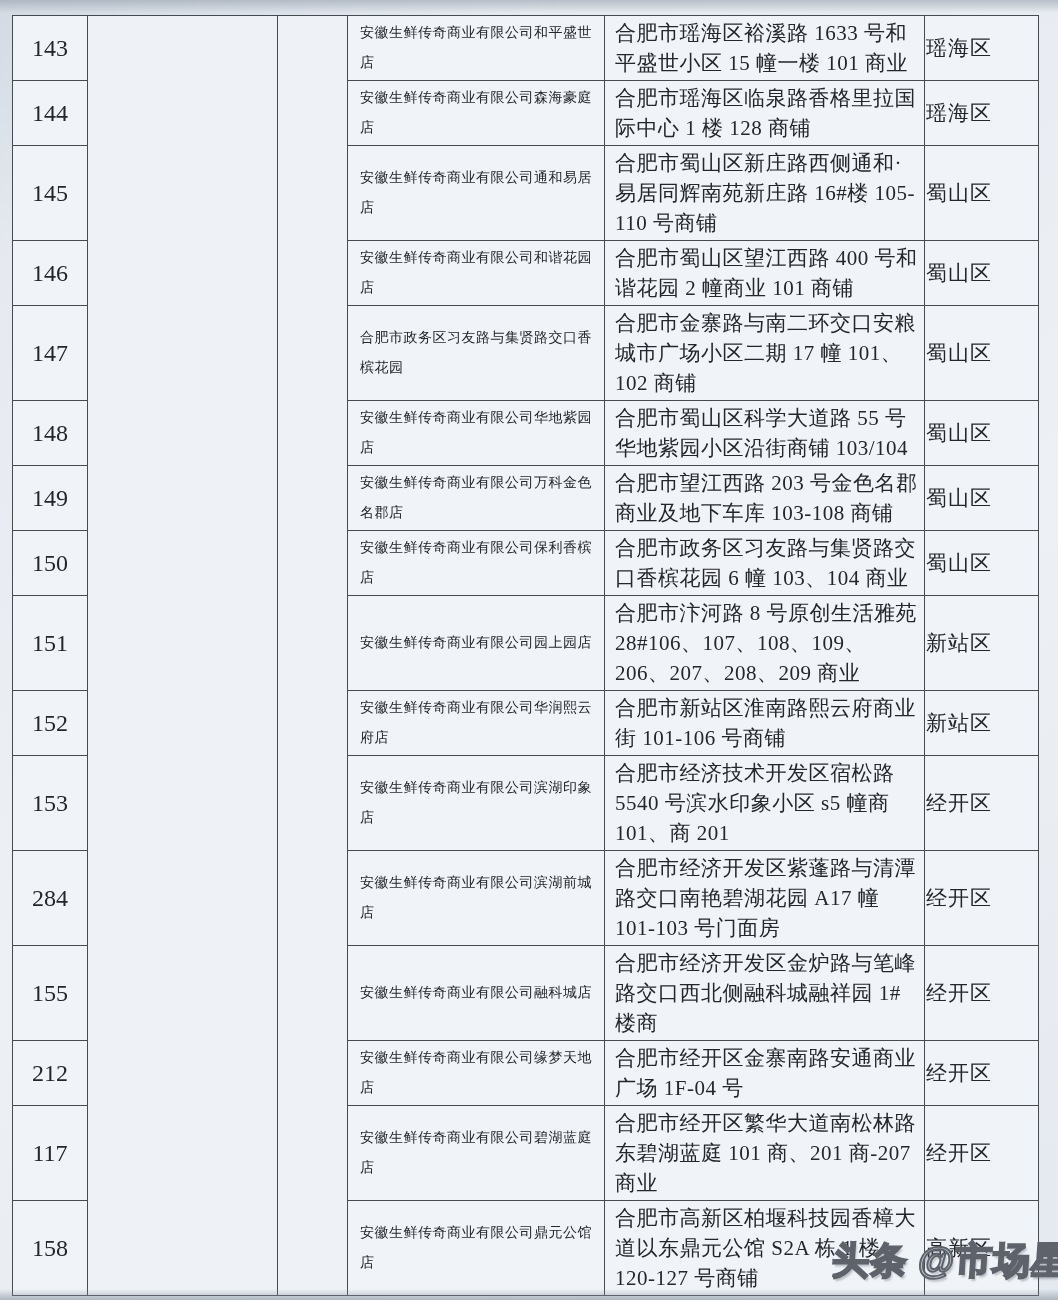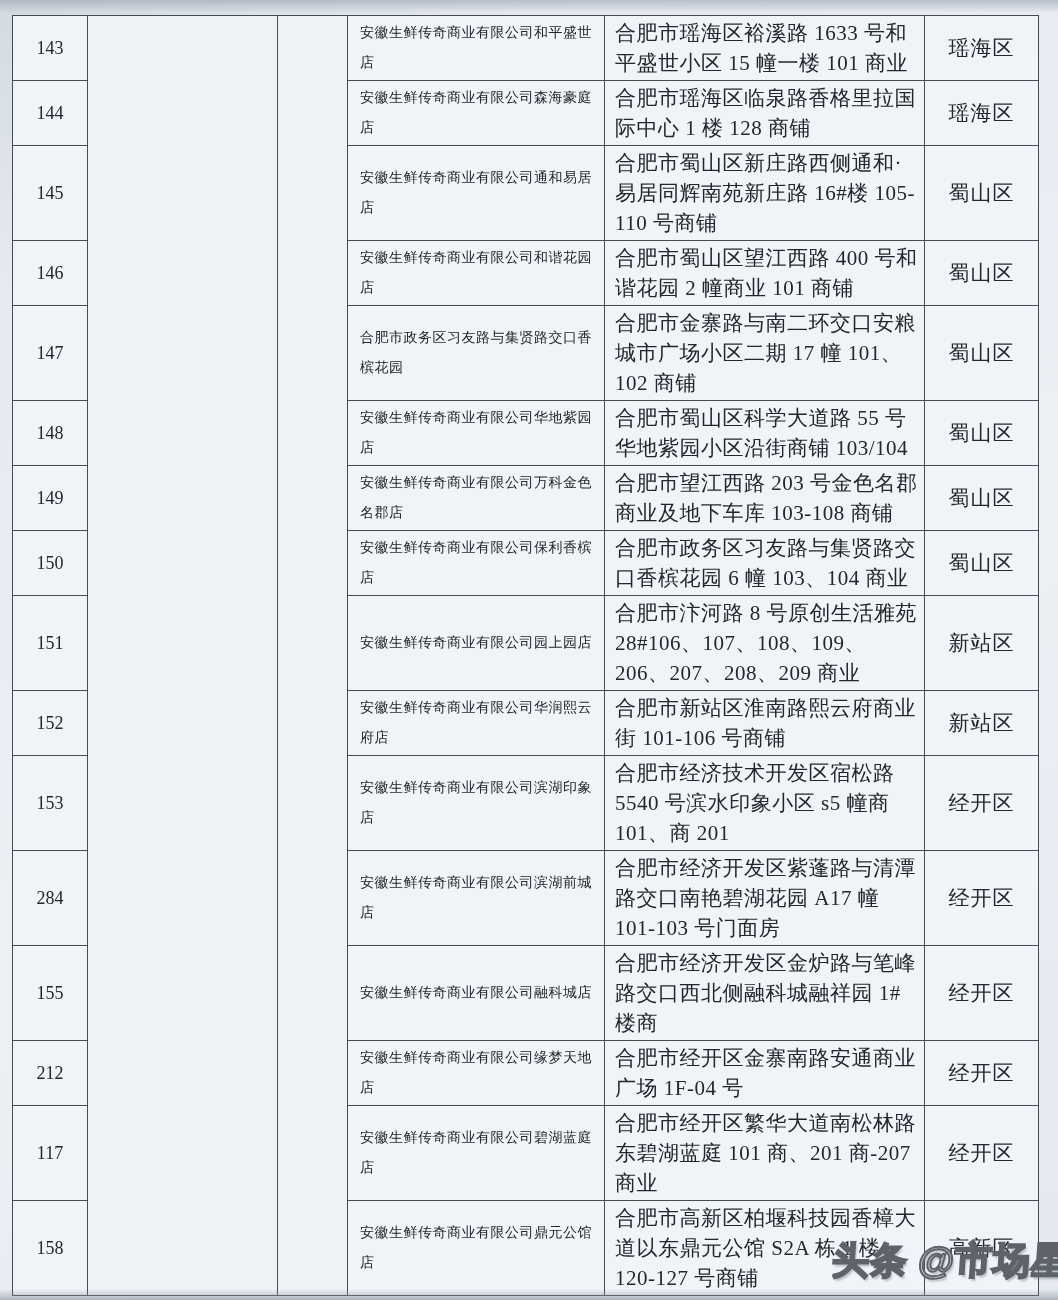--- a/index.html
+++ b/index.html
@@ -43,21 +43,21 @@
     background: #f0f3f7;
   }
   table.store-table td {
     border: 1.5px solid #464a51;
     vertical-align: middle;
     color: #23262c;
     overflow: hidden;
   }
   td.col-no {
     text-align: center;
-    font-size: 18px;
+    font-size: 24px;
     padding: 0;
     margin-top: 48px;
   }
   td.col-merged-wide,
   td.col-merged-narrow {
     padding: 0;
     background: #eef1f6;
   }
   td.col-name {
     font-size: 14px;
@@ -67,21 +67,21 @@
     letter-spacing: 0.5px;
   }
   td.col-addr {
     font-size: 21px;
     line-height: 30px;
     padding: 2px 5px 2px 10px;
     text-align: left;
     letter-spacing: 0.5px;
   }
   td.col-dist {
-    text-align: center;
+    text-align: left;
     font-size: 21px;
     letter-spacing: 1px;
   }
   .watermark {
     position: absolute;
     left: 832px;
     top: 1236px;
     white-space: nowrap;
     font-family: "Liberation Sans", "DejaVu Sans", sans-serif;
     font-size: 37px;

